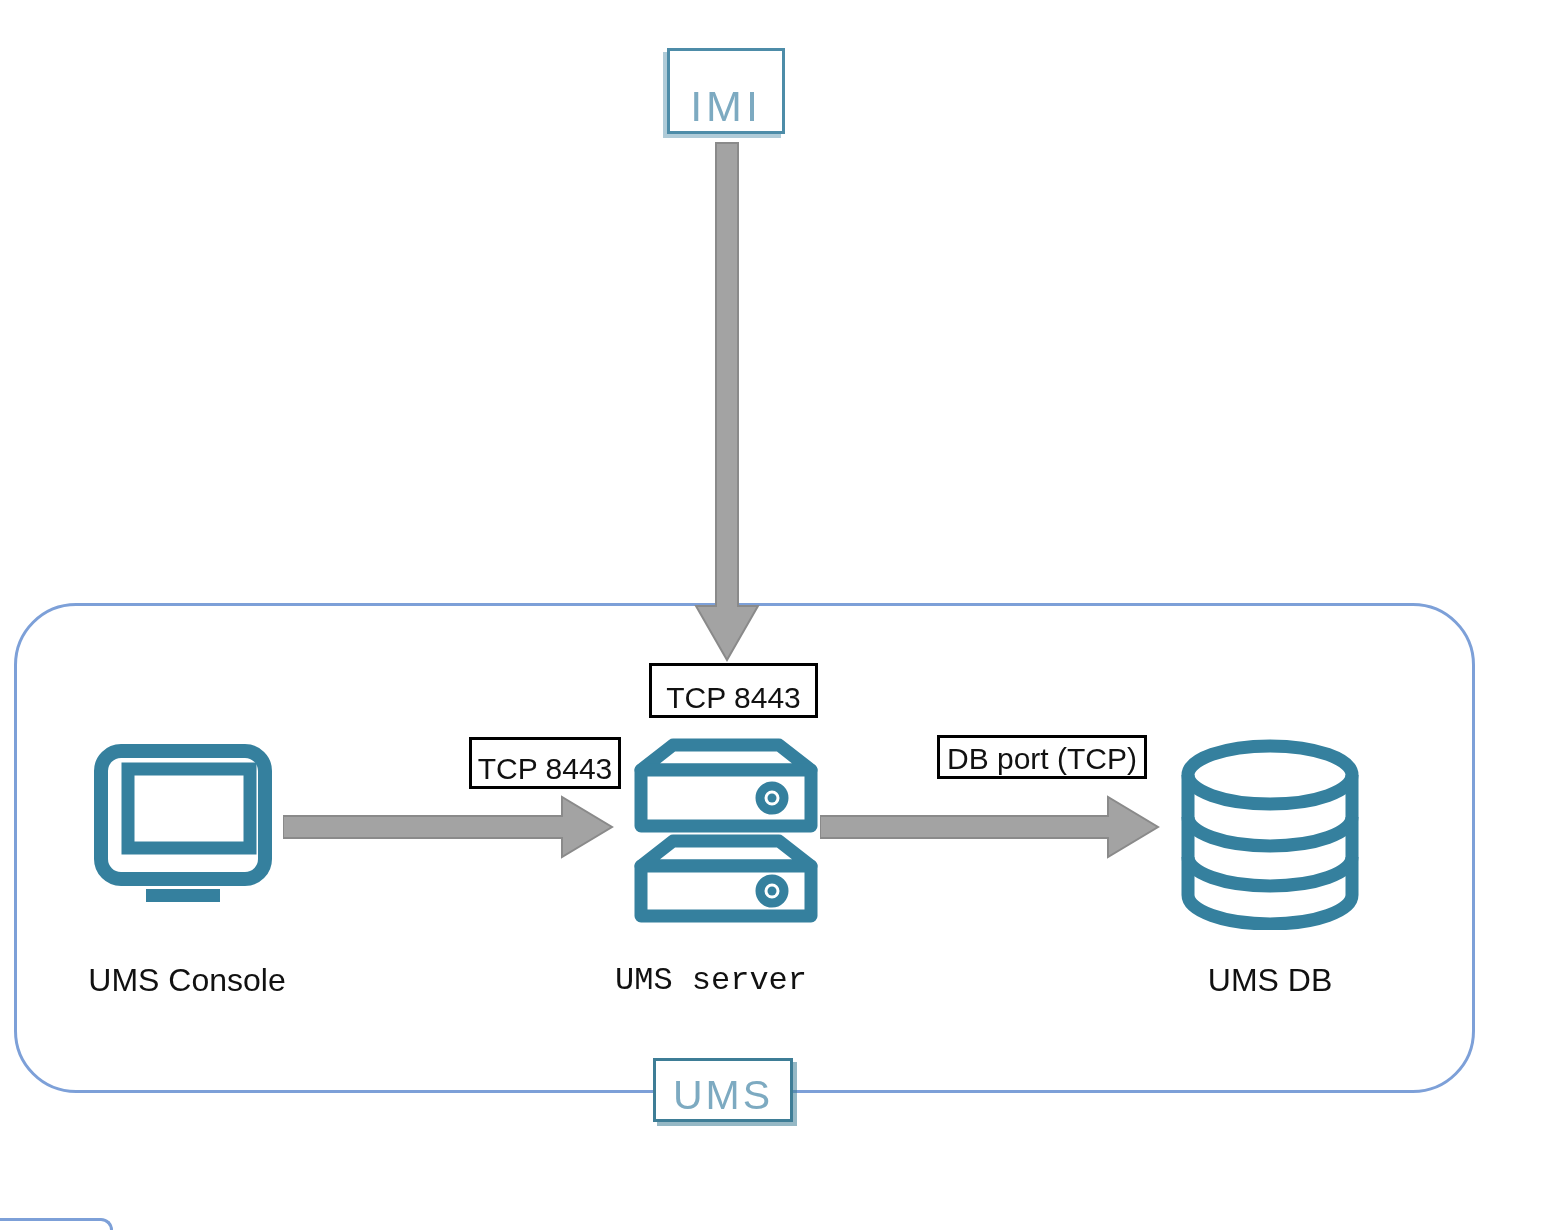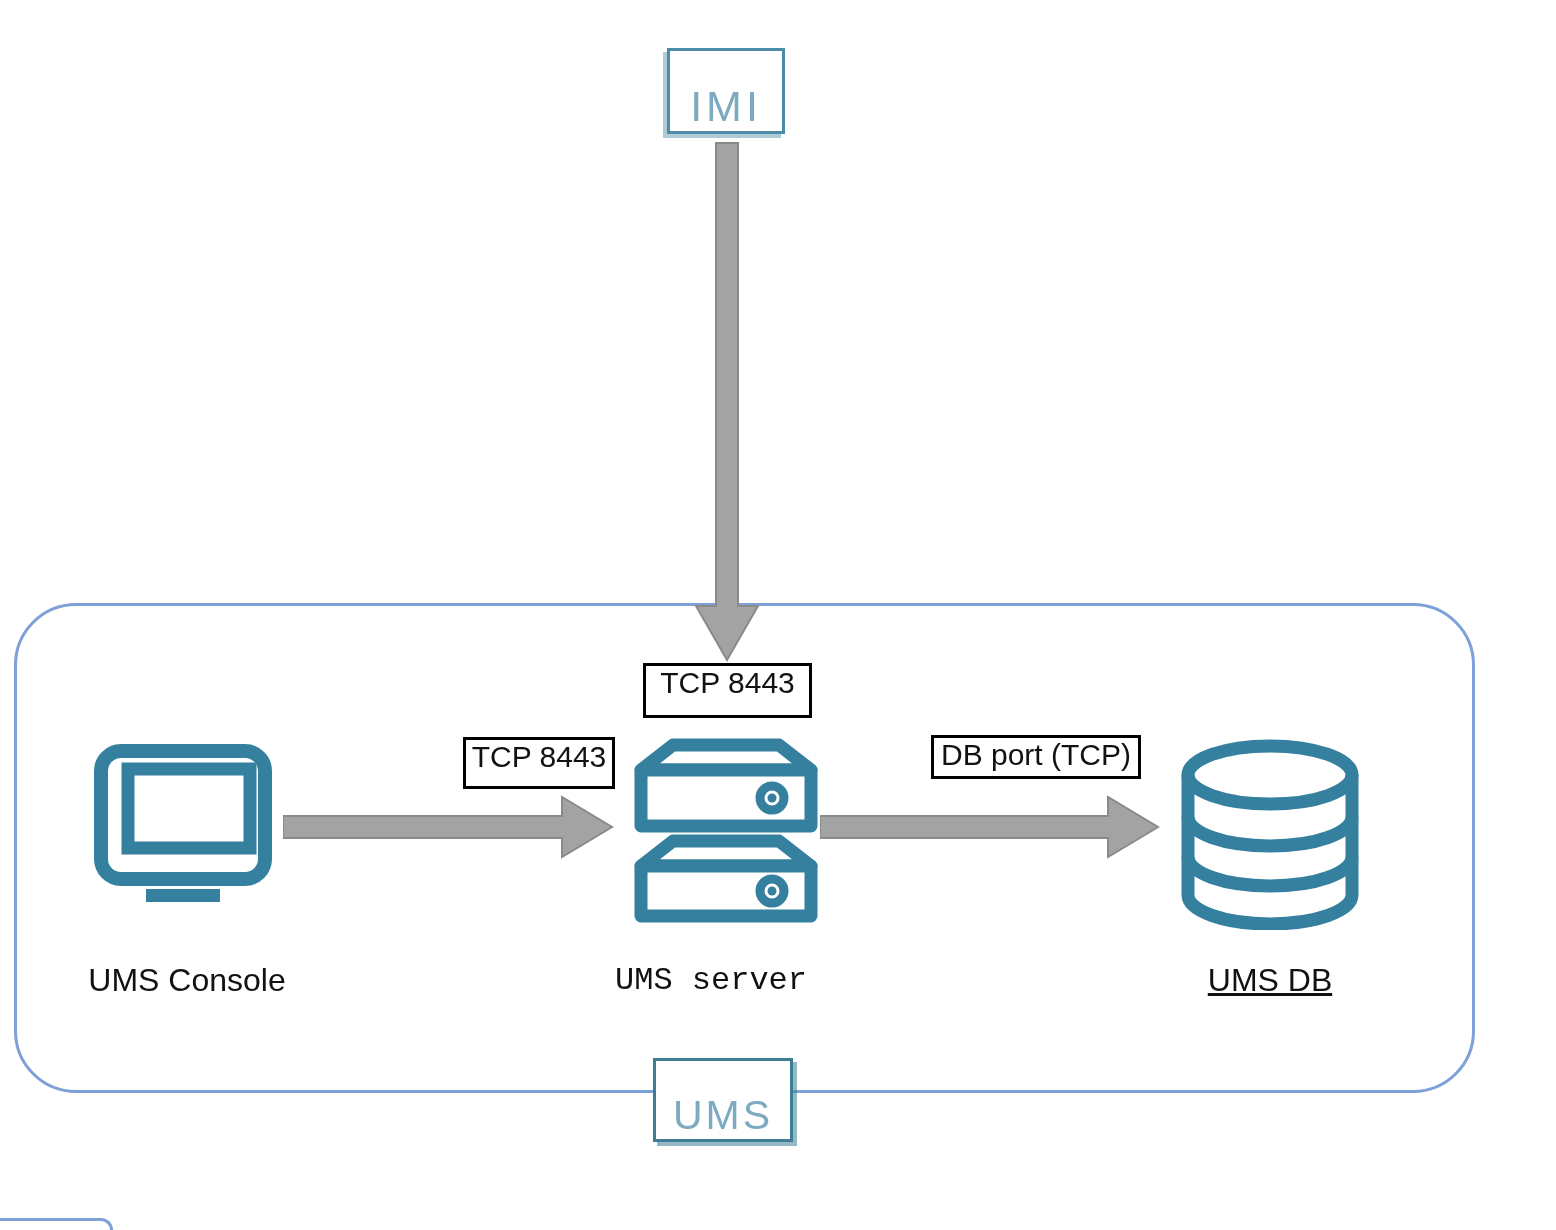--- a/index.html
+++ b/index.html
@@ -31,21 +31,21 @@
     color: var(--teal-box-text);
     display: flex; align-items: flex-end; justify-content: center;
     z-index: 6;
   }
   .imi-box {
     left: 667px; top: 48px; width: 118px; height: 86px;
     font-size: 43px; letter-spacing: 4px;
     box-shadow: -4px 4px 0 rgba(77,140,168,0.45);
   }
   .ums-box {
-    left: 653px; top: 1058px; width: 140px; height: 84px;
+    left: 653px; top: 1058px; width: 140px; height: 64px;
     font-size: 41px; letter-spacing: 3px;
     border-color: #3e7d96;
     box-shadow: 4px 4px 0 rgba(62,125,150,0.55);
   }
 
   
   .boundary {
     left: 14px; top: 603px; width: 1461px; height: 490px;
     border: 3px solid var(--boundary-border);
     border-radius: 62px;
@@ -60,39 +60,40 @@
     border-top-right-radius: 14px;
     z-index: 1;
   }
 
   
   .port-label {
     background: #ffffff;
     border: 3px solid var(--port-label-border);
     color: var(--port-label-text);
     font-size: 30px;
-    display: flex; align-items: flex-start; justify-content: center;
+    display: flex; align-items: flex-end; justify-content: center;
     white-space: nowrap;
     z-index: 5;
+    margin-left: 6px;
   }
   .port-top   { left: 643px; top: 663px; width: 169px; height: 55px; }
   .port-left  { left: 463px; top: 737px; width: 152px; height: 52px; }
   .port-right { left: 931px; top: 735px; width: 210px; height: 44px; }
 
   
   .node-label {
     color: var(--node-label-text);
     font-size: 32px;
     text-align: center;
     width: 260px;
     z-index: 3;
   }
   .label-console { left: 57px;  top: 962px; }
   .label-server  { left: 581px; top: 962px; font-family: Liberation Mono, monospace; }
-  .label-db      { left: 1140px; top: 962px; text-decoration: underline; }
+  .label-db      { left: 1140px; top: 962px; }
 
   
   .icon  { color: var(--icon-teal); z-index: 3; }
   .arrow { z-index: 4; }
   svg { display: block; }
 </style>
 </head>
 <body>
 
 <div class="abs teal-box imi-box">

